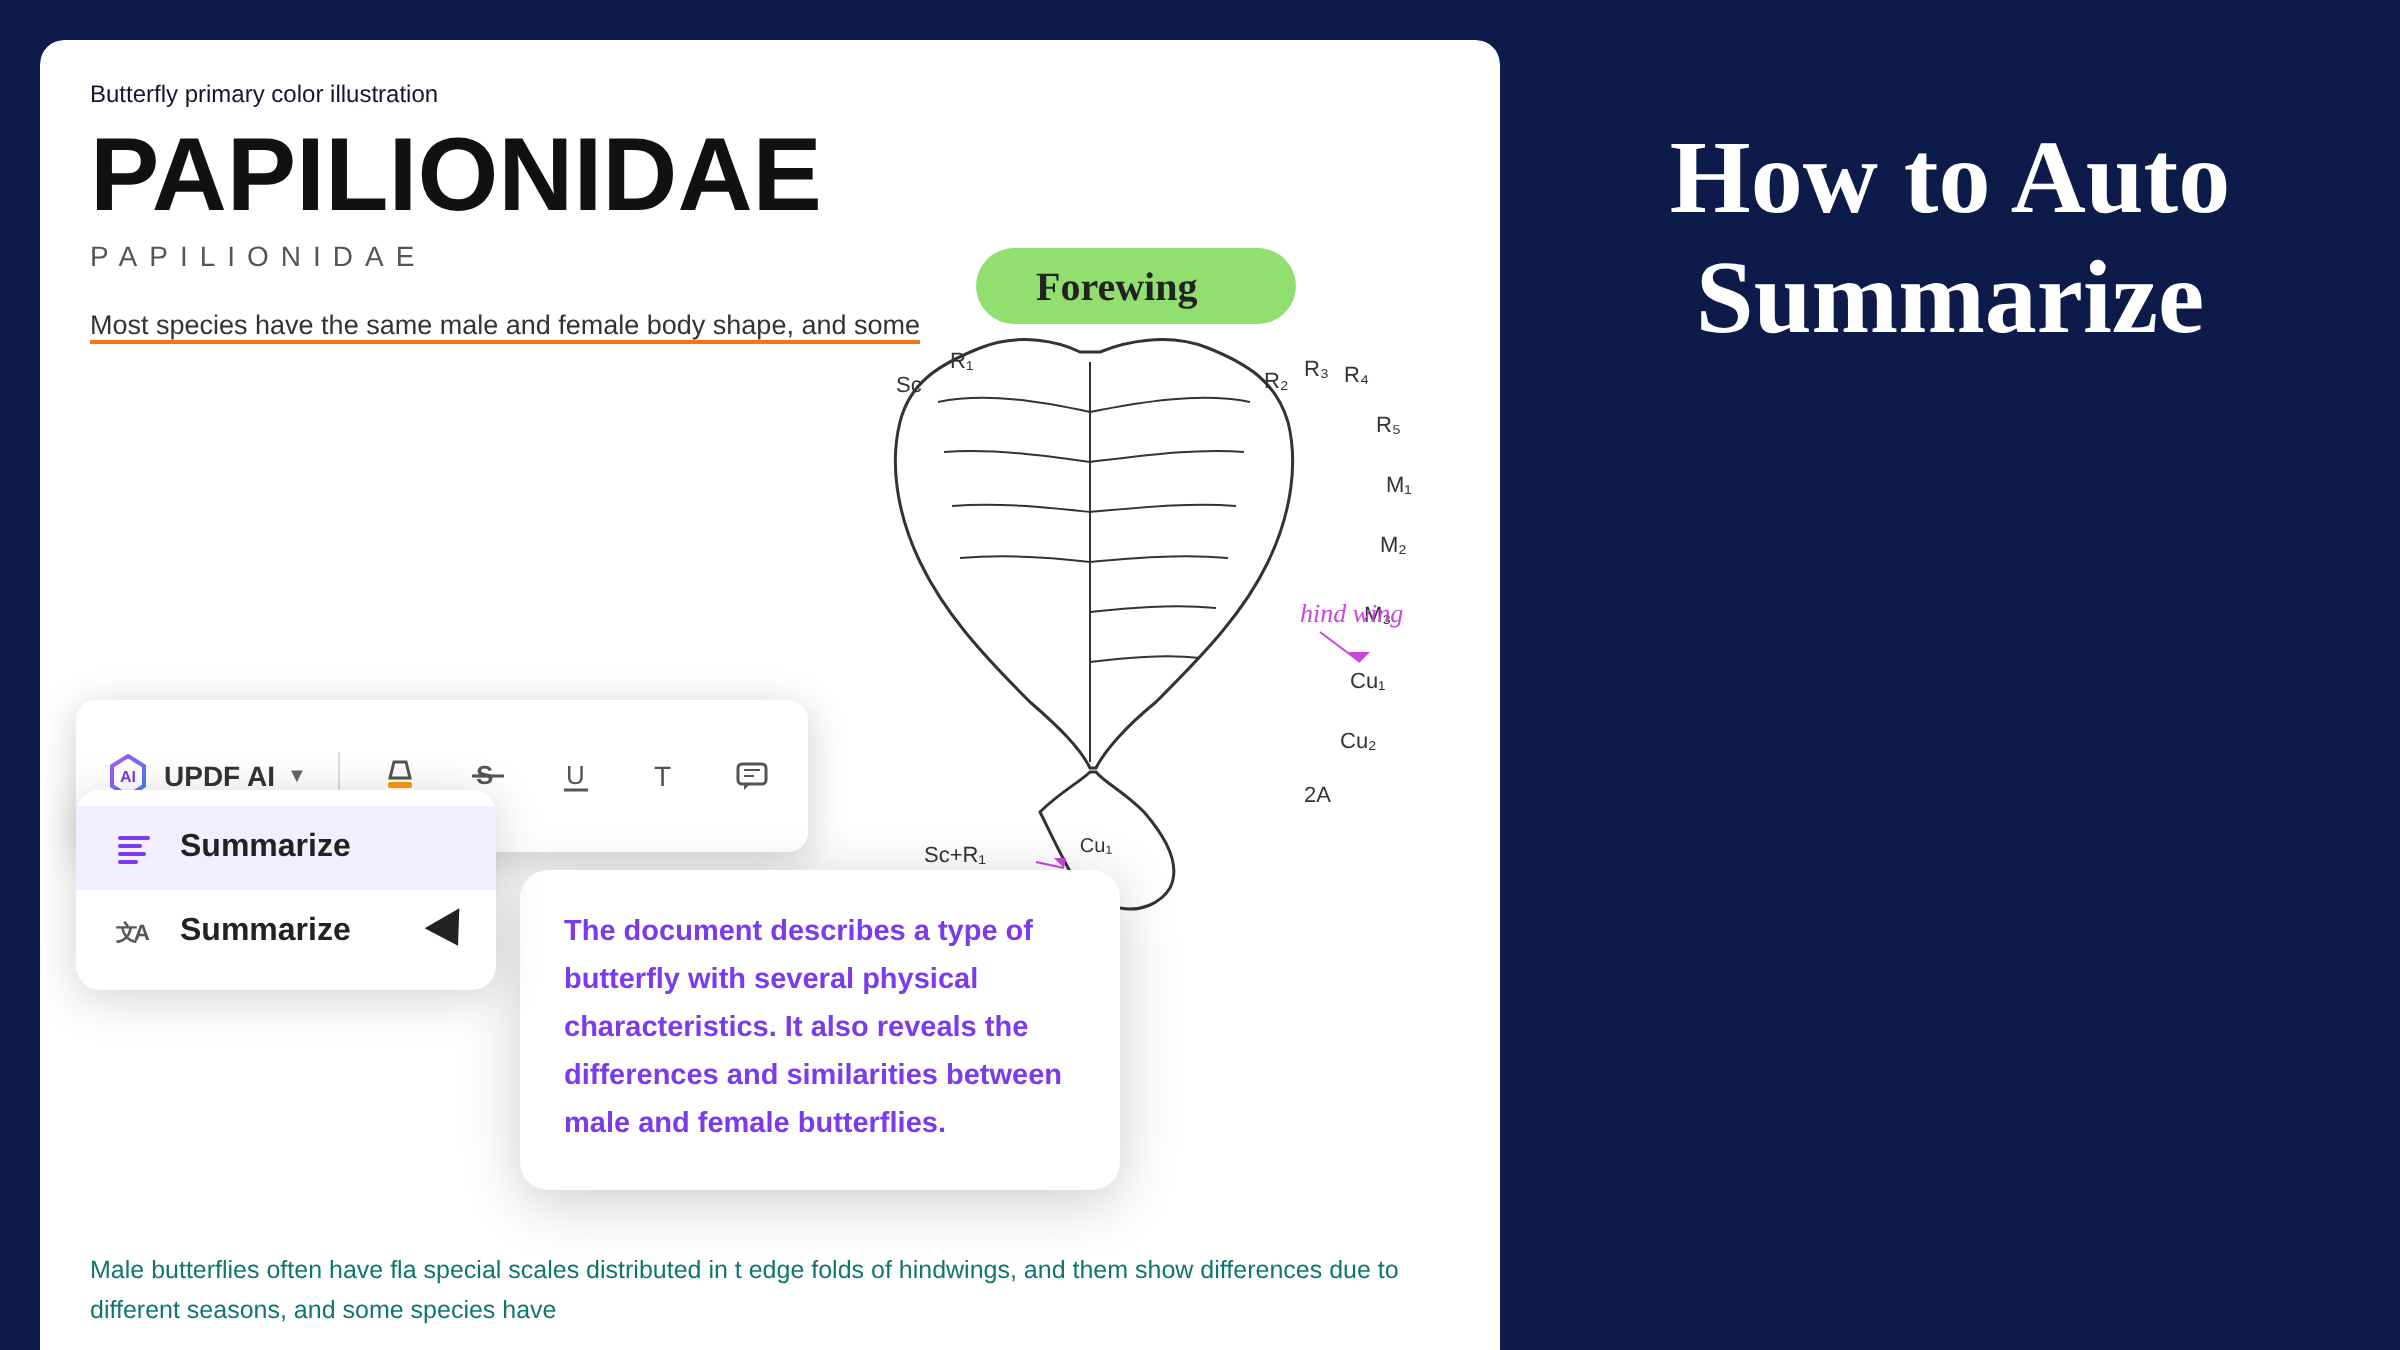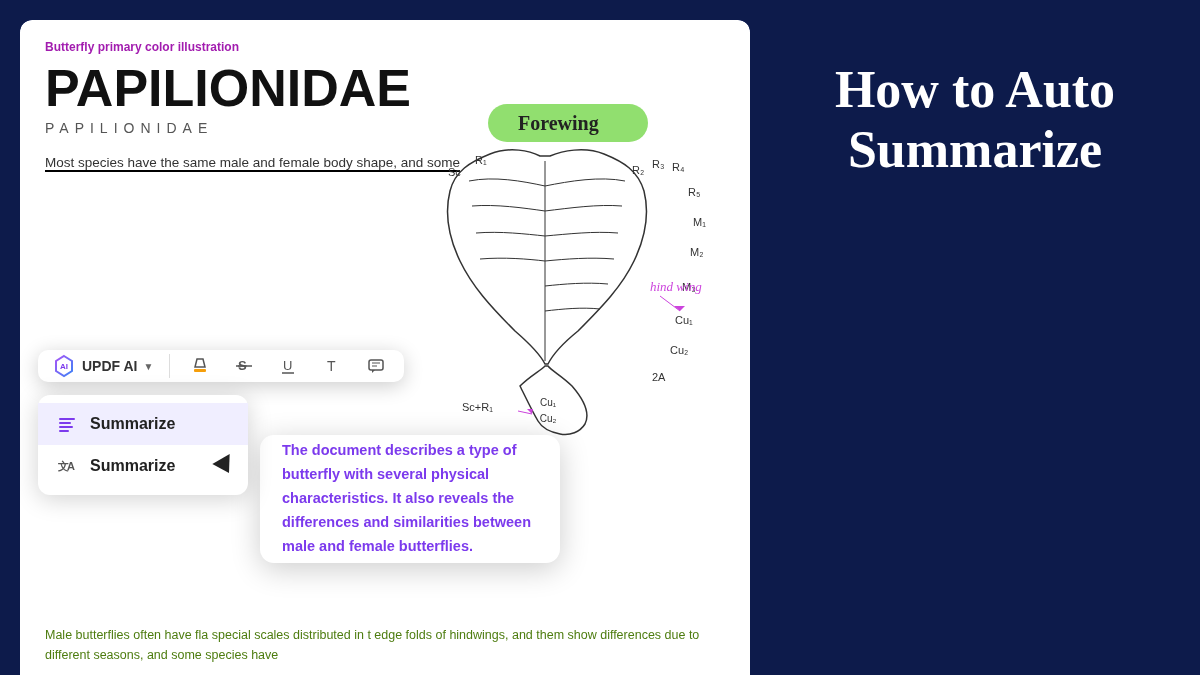--- a/index.html
+++ b/index.html
@@ -37,23 +37,22 @@
     .doc-content {
       padding: 20px 25px;
       position: absolute;
       top: 0;
       left: 0;
       width: 100%;
     }
 
     .doc-subtitle {
       font-size: 12px;
-      color: #a21caf;
+      color: #0f172a;
       margin-bottom: 8px;
-      font-weight: bold;
     }
 
     .doc-title-main {
       font-size: 52px;
       font-weight: 900;
       color: #111;
       line-height: 1;
       margin-bottom: 6px;
       font-family: 'Arial Black', Arial, sans-serif;
     }
@@ -62,33 +61,33 @@
       font-size: 14px;
       letter-spacing: 6px;
       color: #555;
       margin-bottom: 16px;
     }
 
     .doc-text-highlighted {
       font-size: 13.5px;
       color: #333;
       line-height: 1.6;
-      border-bottom: 2px solid #000000;
+      border-bottom: 2px solid #f97316;
       display: inline;
     }
 
     
     .ai-toolbar {
       position: absolute;
       top: 330px;
       left: 18px;
       background: white;
       border-radius: 10px;
       box-shadow: 0 4px 20px rgba(0,0,0,0.2);
-      padding: 2px 14px;
+      padding: 24px 14px;
       display: flex;
       align-items: center;
       gap: 16px;
       z-index: 10;
     }
 
     .ai-brand {
       display: flex;
       align-items: center;
       gap: 6px;
@@ -172,47 +171,47 @@
     }
 
     
     .summary-popup {
       position: absolute;
       top: 415px;
       left: 240px;
       background: white;
       border-radius: 14px;
       box-shadow: 0 6px 30px rgba(0,0,0,0.2);
-      padding: 4px 22px;
+      padding: 20px 22px;
       width: 300px;
       z-index: 15;
     }
 
     .summary-text {
       font-size: 14.5px;
       font-weight: 700;
       color: #7c3aed;
       line-height: 1.65;
     }
 
     
     .doc-bottom-text {
       position: absolute;
       bottom: 30px;
       left: 25px;
       right: 25px;
       font-size: 12.5px;
-      color: #4d7c0f;
+      color: #0f766e;
       line-height: 1.6;
     }
 
     
     .butterfly-area {
       position: absolute;
-      top: 76px;
+      top: 96px;
       right: 0;
       width: 380px;
       height: 350px;
     }
 
     
     .right-panel {
       flex: 1;
       display: flex;
       align-items: flex-start;

